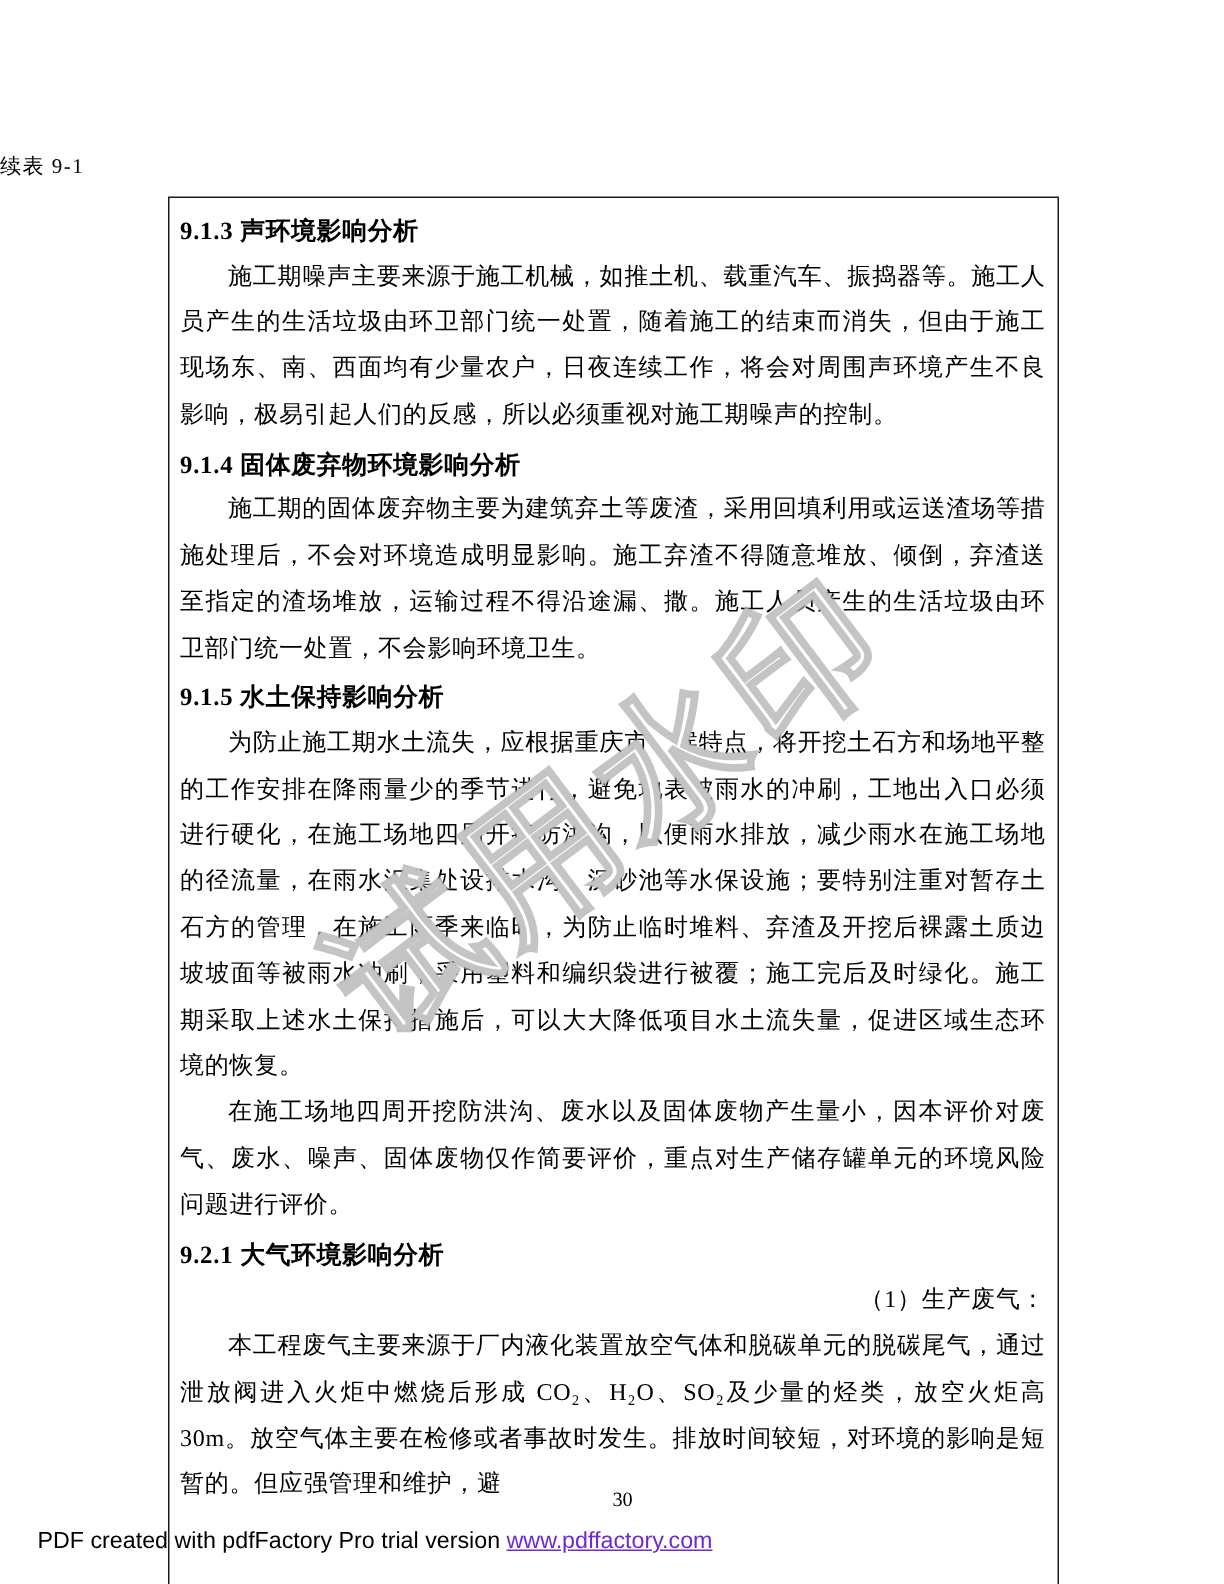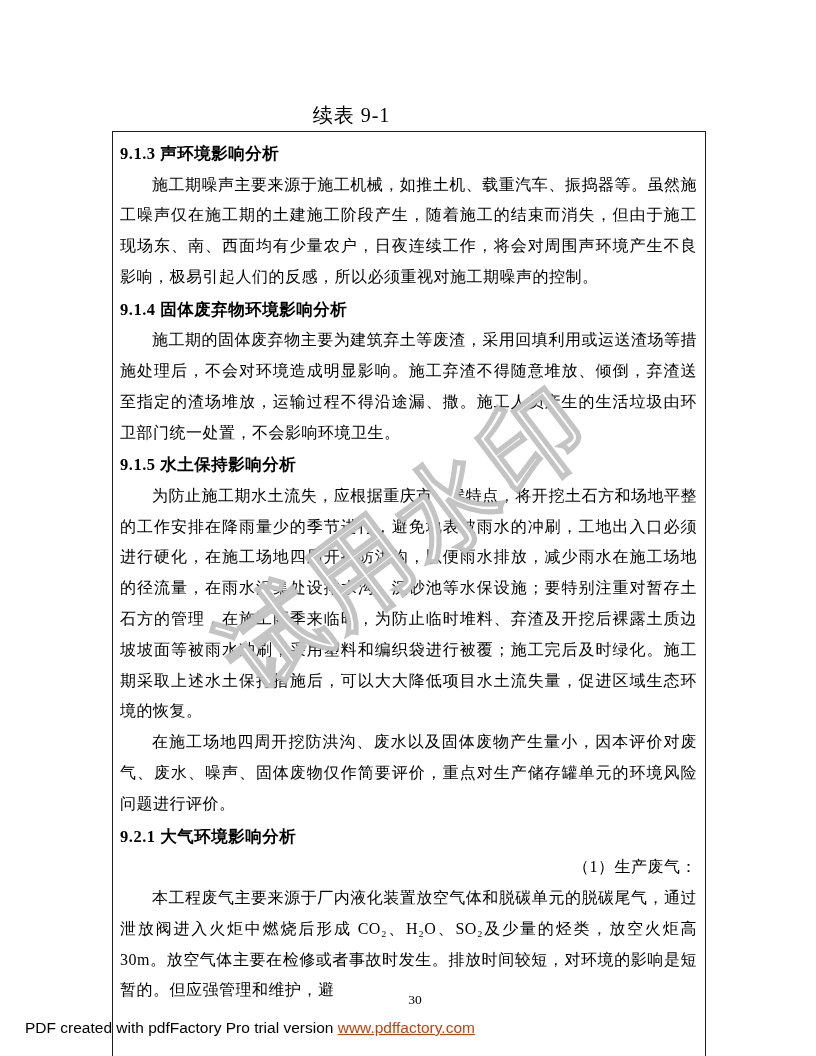--- a/index.html
+++ b/index.html
@@ -2,22 +2,22 @@
 <html><head>
 <meta charset="utf-8">
 <style>
   html,body{margin:0;padding:0;}
   body{
     width:816px;height:1056px;position:relative;background:#ffffff;
     font-family:"Liberation Serif","DejaVu Serif",serif;color:#000;
     overflow:hidden;
   }
   .cont-label{
-    position:absolute;top:102px;left:0;width:703px;text-align:center;
-    font-size:20px;letter-spacing:1px;
+    position:absolute;top:102px;left:0;width:703px;text-align:left;
+    font-size:14px;letter-spacing:1px;
   }
   .content-box{
     position:absolute;left:112px;top:131px;width:594px;height:980px;
     box-sizing:border-box;border:1.5px solid #1c1c1c;
     padding:5px 8px 0 7px;
   }
   .heading{
     font-size:16.5px;font-weight:bold;line-height:30.5px;margin:2px 0 0 0;
     letter-spacing:.5px;
   }
@@ -37,34 +37,34 @@
     z-index:5;pointer-events:none;
   }
   .page-number{
     position:absolute;top:992px;left:0;width:830px;text-align:center;
     font-size:13.5px;
   }
   .footer{
     position:absolute;left:25px;top:1019px;font-size:15.5px;
     font-family:"Liberation Sans","DejaVu Sans",sans-serif;
   }
-  .footer-link{color:#c2410c;text-decoration:underline;cursor:pointer;}
+  .footer-link{color:#6d28d9;text-decoration:underline;cursor:pointer;}
 </style>
 </head>
 <body>
 
 <div class="page-root">
 
   <div class="cont-label">续表 9-1</div>
 
   <div class="content-box">
 
     <section>
       <h3 class="heading">9.1.3 声环境影响分析</h3>
-      <p class="para">施工期噪声主要来源于施工机械，如推土机、载重汽车、振捣器等。虽然施工噪声仅在施工期的土建施工阶段产生，随着施工的结束而消失，但由于施工现场东、南、西面均有少量农户，日夜连续工作，将会对周围声环境产生不良影响，极易引起人们的反感，所以必须重视对施工期噪声的控制。</p>
+      <p class="para">施工期噪声主要来源于施工机械，如推土机、载重汽车、振捣器等。施工人员产生的生活垃圾由环卫部门统一处置，随着施工的结束而消失，但由于施工现场东、南、西面均有少量农户，日夜连续工作，将会对周围声环境产生不良影响，极易引起人们的反感，所以必须重视对施工期噪声的控制。</p>
     </section>
 
     <section>
       <h3 class="heading">9.1.4 固体废弃物环境影响分析</h3>
       <p class="para">施工期的固体废弃物主要为建筑弃土等废渣，采用回填利用或运送渣场等措施处理后，不会对环境造成明显影响。施工弃渣不得随意堆放、倾倒，弃渣送至指定的渣场堆放，运输过程不得沿途漏、撒。施工人员产生的生活垃圾由环卫部门统一处置，不会影响环境卫生。</p>
     </section>
 
     <section>
       <h3 class="heading">9.1.5 水土保持影响分析</h3>
       <p class="para">为防止施工期水土流失，应根据重庆市气候特点，将开挖土石方和场地平整的工作安排在降雨量少的季节进行，避免地表被雨水的冲刷，工地出入口必须进行硬化，在施工场地四周开挖防洪沟，以便雨水排放，减少雨水在施工场地的径流量，在雨水汇集处设排水沟、沉砂池等水保设施；要特别注重对暂存土石方的管理，在施工雨季来临时，为防止临时堆料、弃渣及开挖后裸露土质边坡坡面等被雨水冲刷，采用塑料和编织袋进行被覆；施工完后及时绿化。施工期采取上述水土保持措施后，可以大大降低项目水土流失量，促进区域生态环境的恢复。</p>

